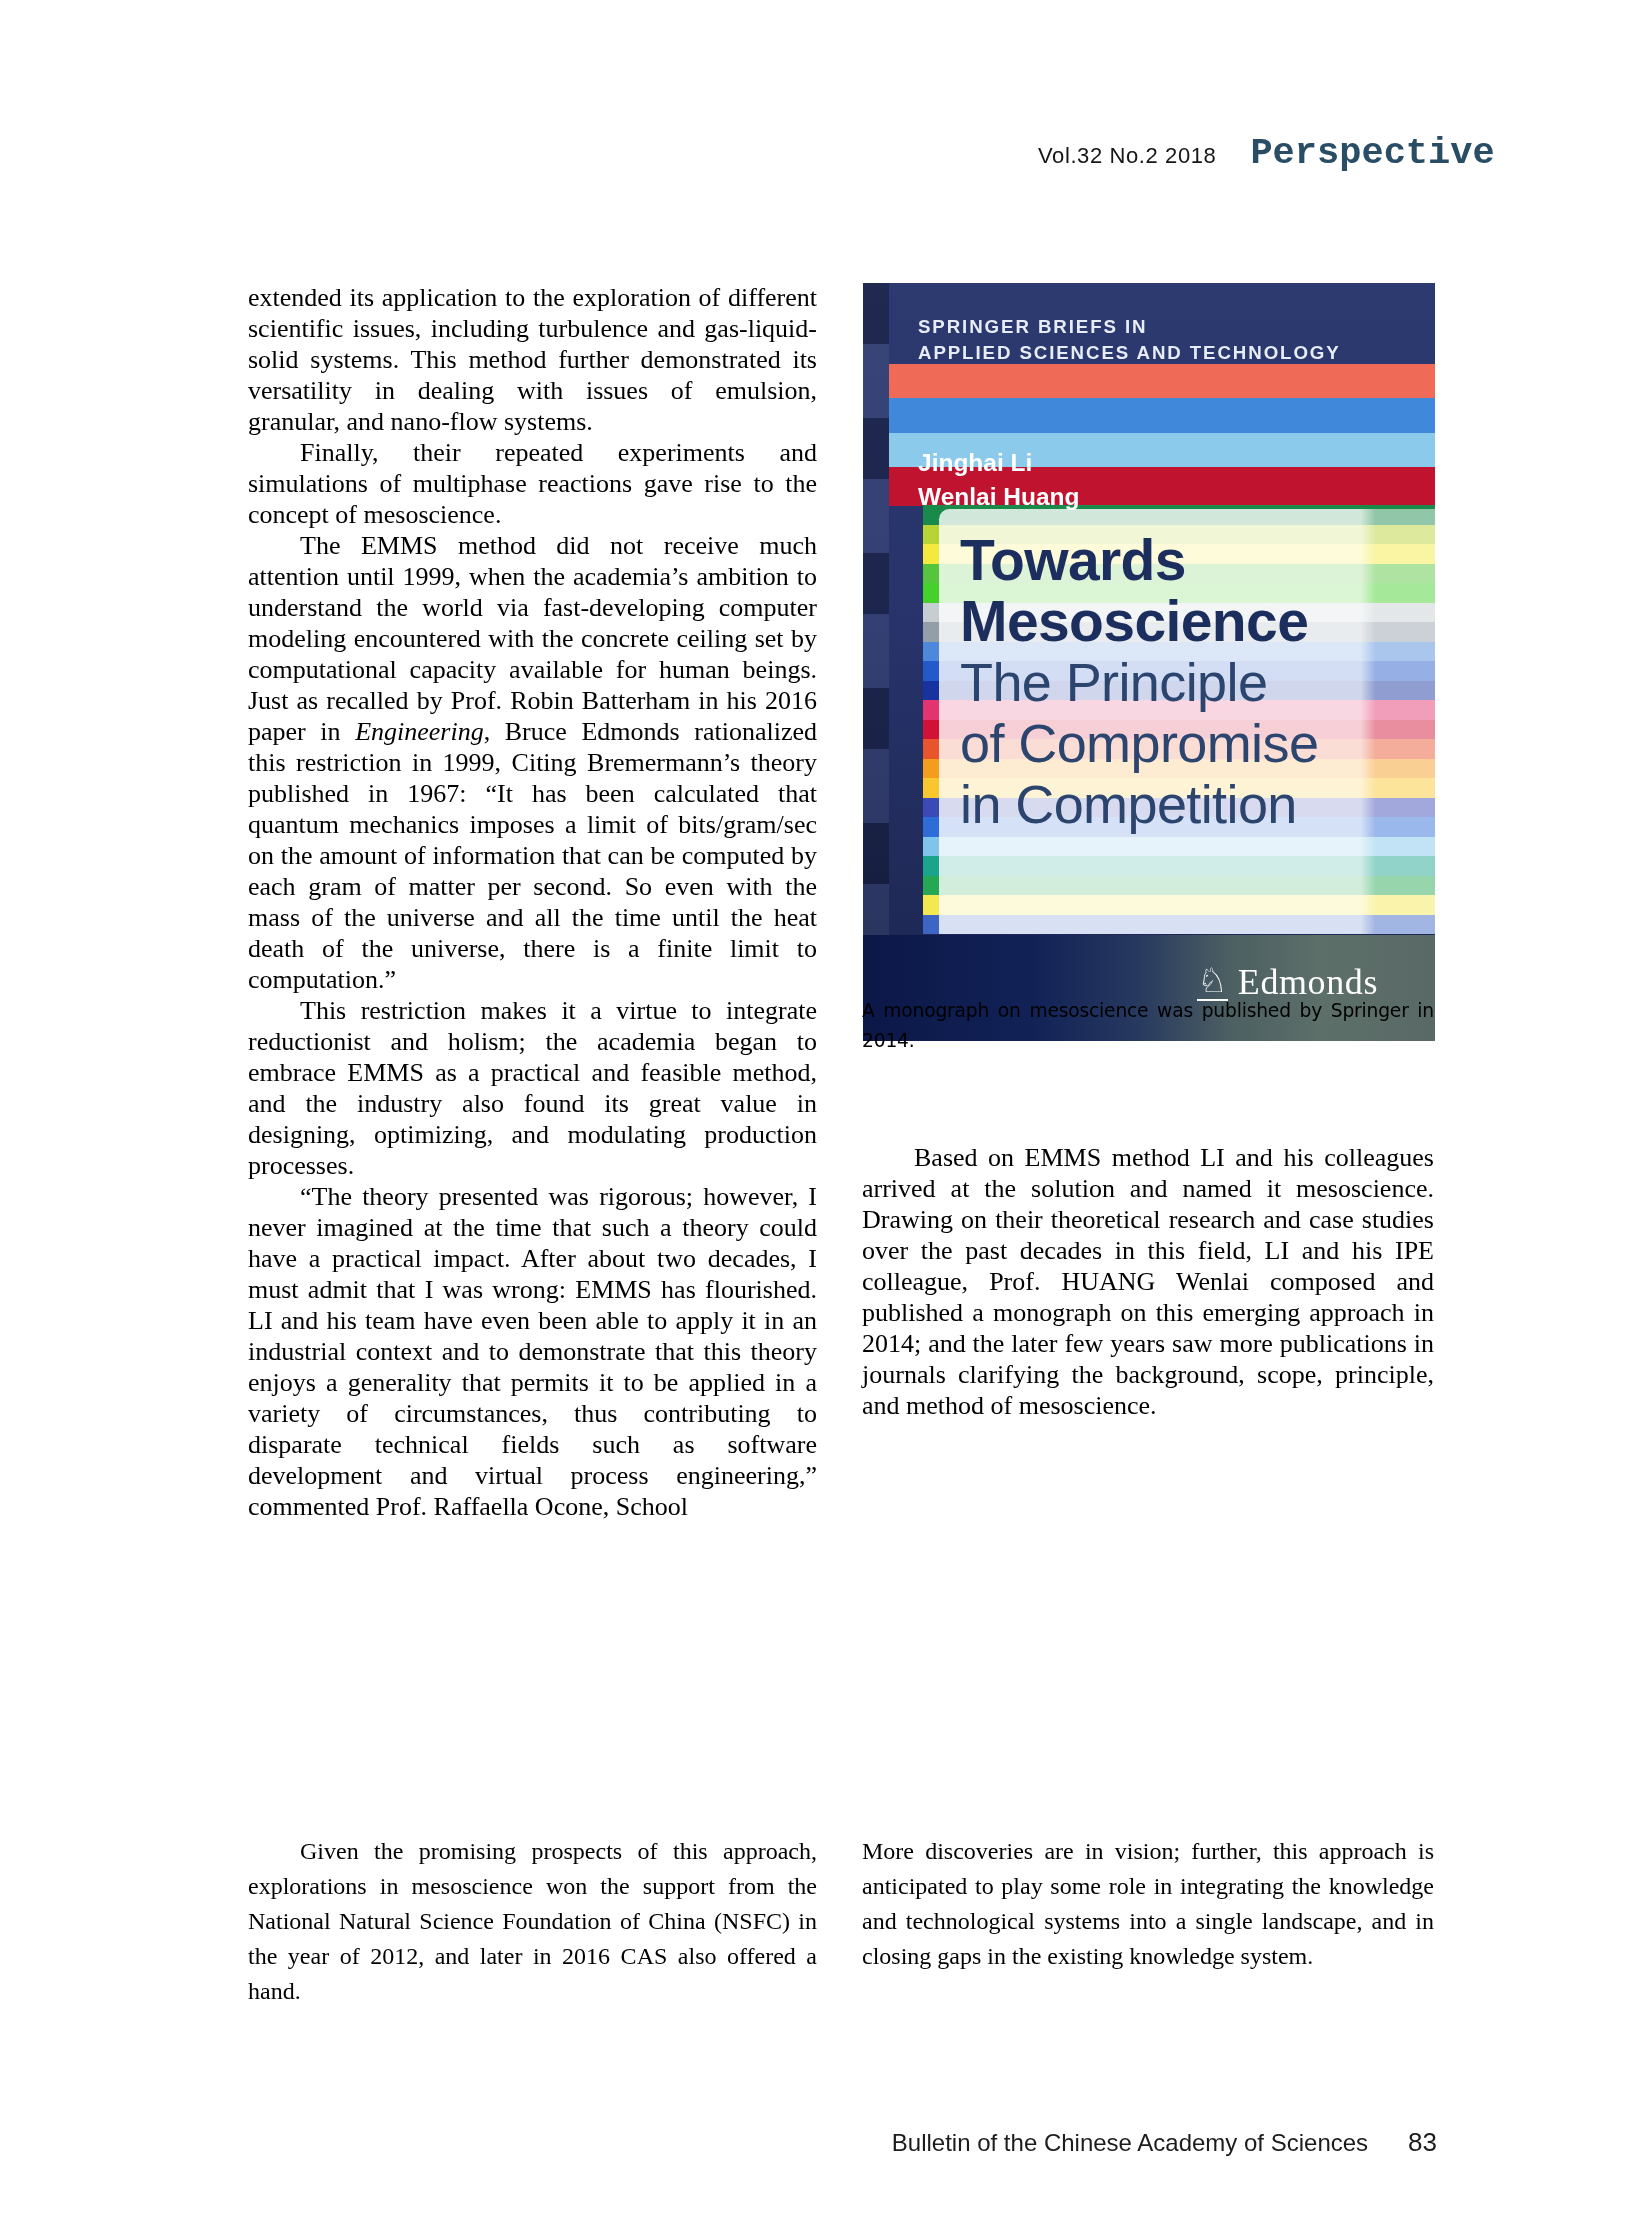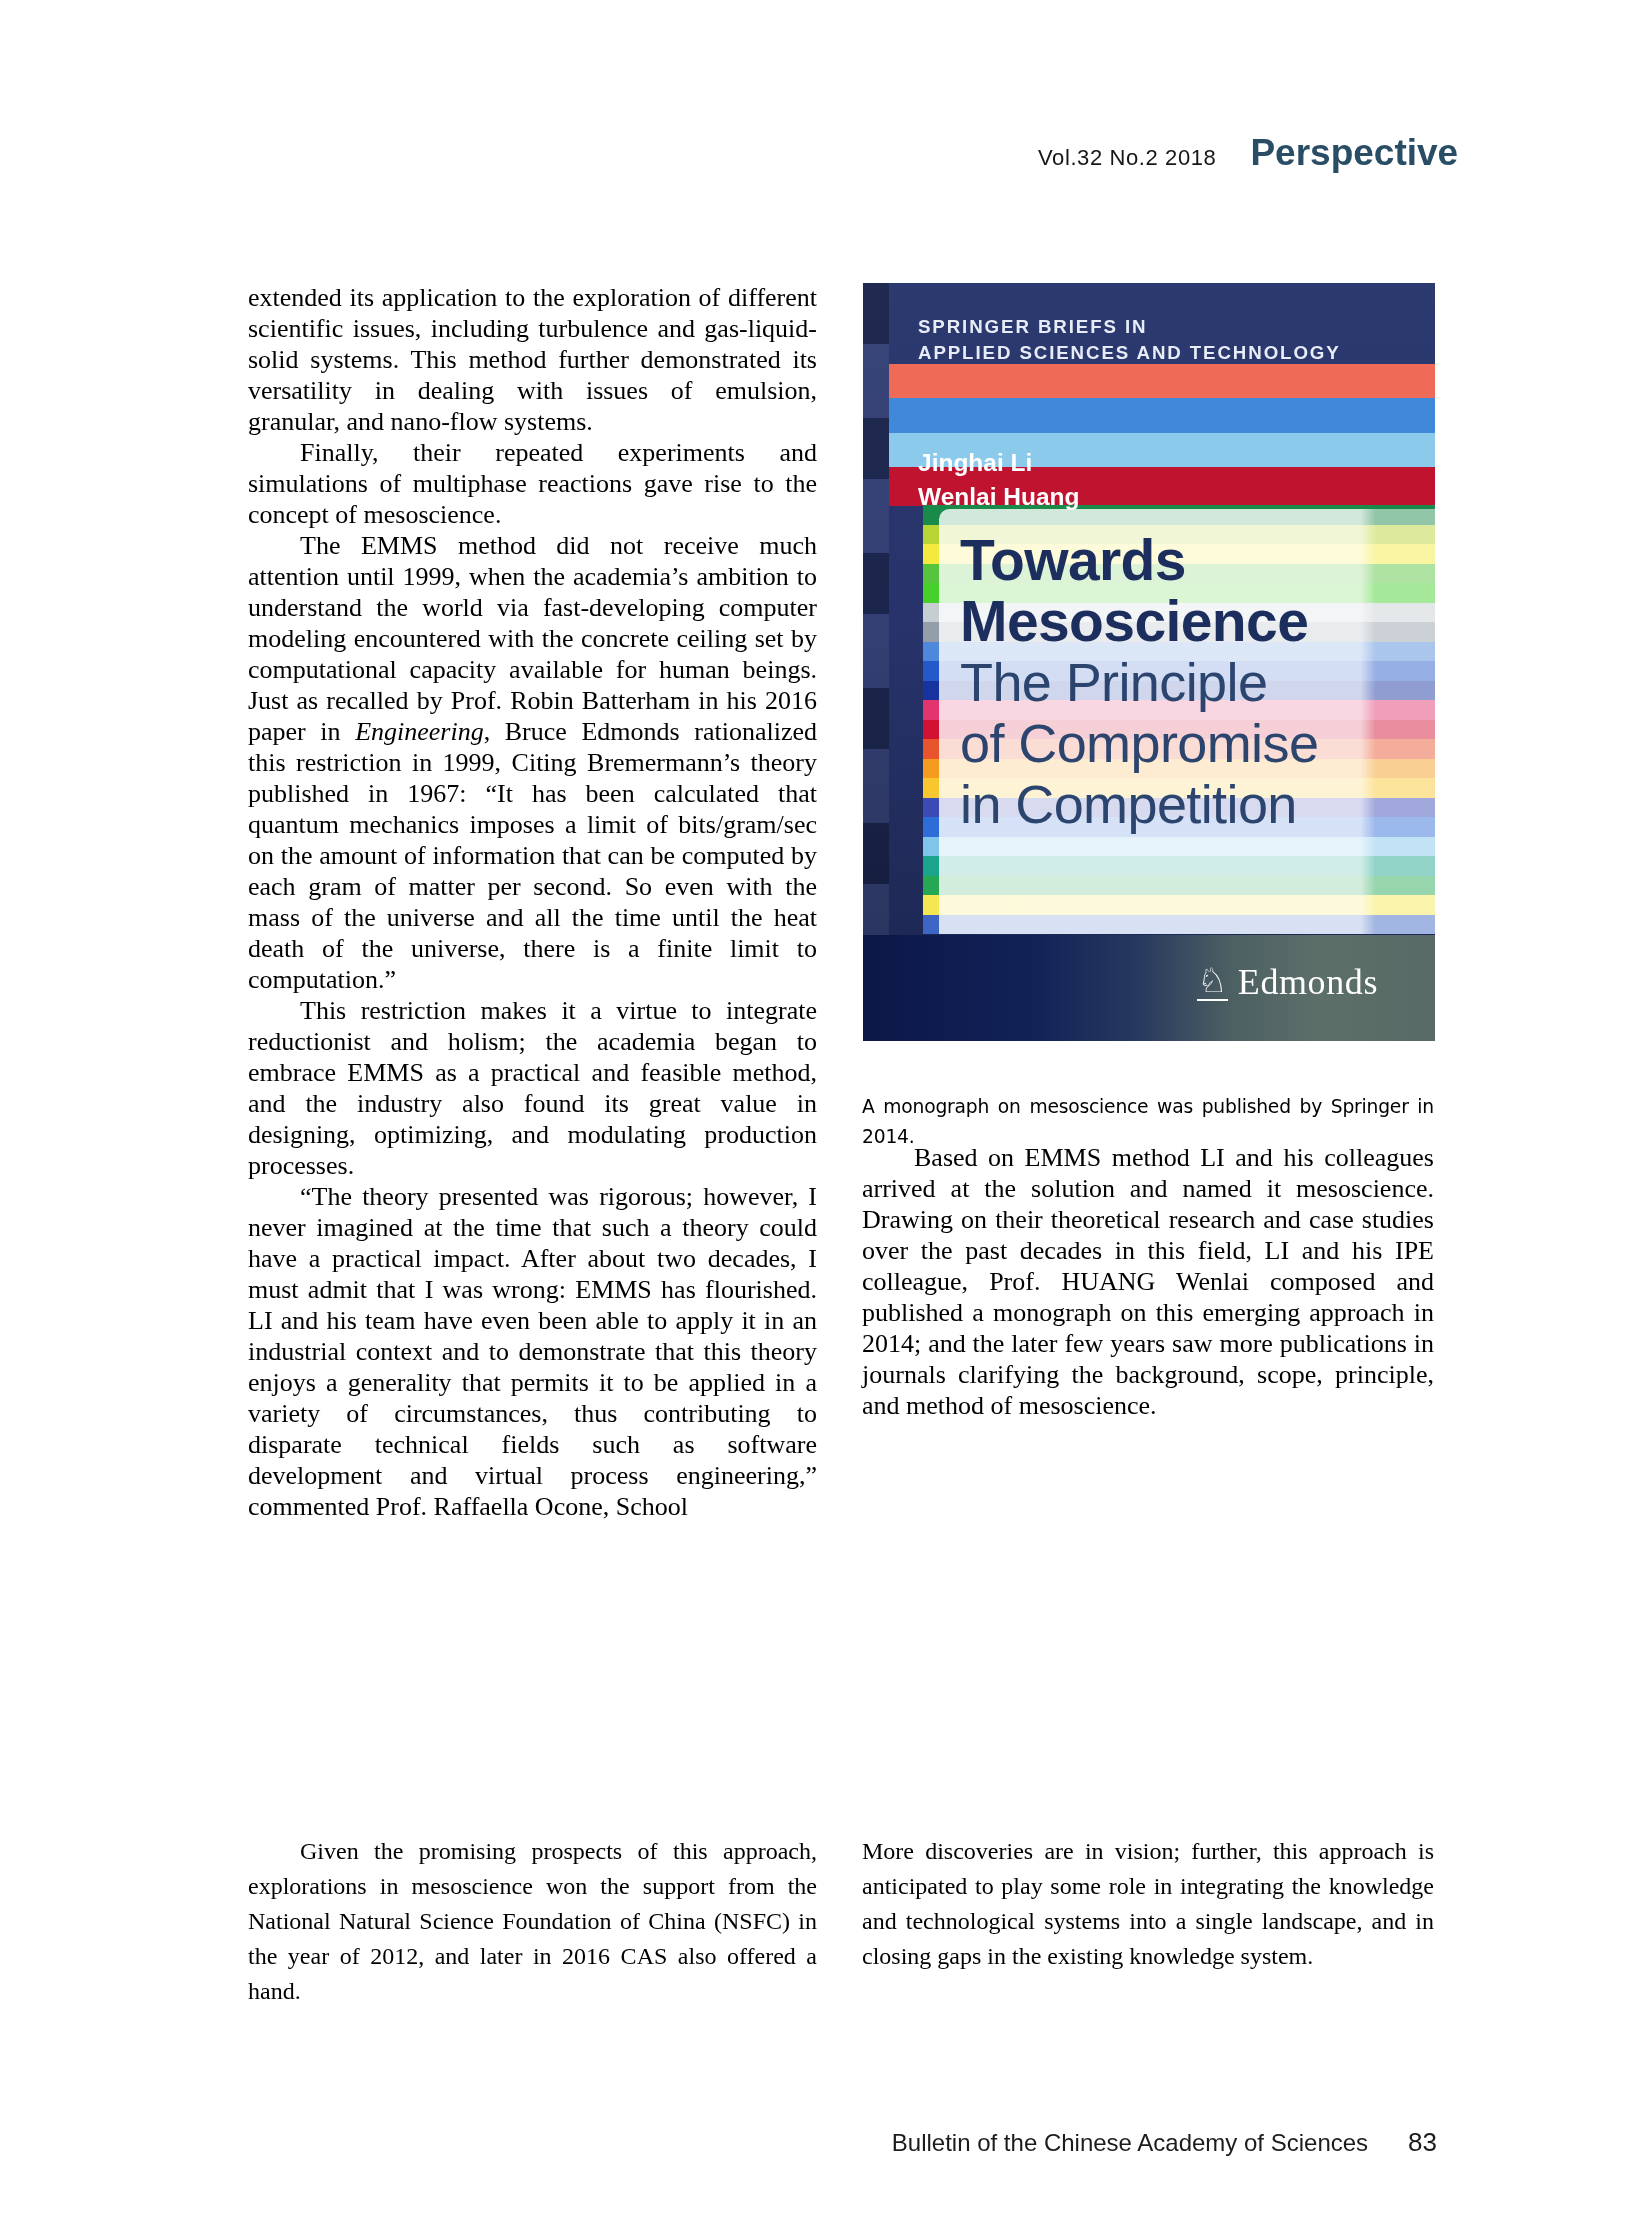--- a/index.html
+++ b/index.html
@@ -5,21 +5,21 @@
   :root{
     --section_blue:#2a4d66; --banner_mint:#9fe4ce; --banner_mint_light:#c4f1dd;
     --banner_teal_edge:#4fb3a0; --cover_navy:#27336a; --title_navy:#1c2e5e;
   }
   html,body{margin:0;padding:0;background:#888;}
   #page{position:relative;width:1645px;height:2216px;background:#ffffff;overflow:hidden;
         font-family:"Liberation Serif",serif;color:#000;}
   
   #hdr{position:absolute;top:132px;left:1038px;width:403px;display:flex;align-items:baseline;gap:34px;}
   #hdr .issue{font-family:"Liberation Sans",sans-serif;font-size:22px;color:#161616;letter-spacing:0.6px;white-space:nowrap;}
-  #hdr .logo{font-family:Liberation Sans, sans-serif;font-weight:bold;font-size:37px;color:var(--section_blue);
+  #hdr .logo{font-family:Liberation Mono, monospace;font-weight:bold;font-size:37px;color:var(--section_blue);
              letter-spacing:0px;white-space:nowrap;}
   
   .text-col{position:absolute;}
   .text-col p{margin:0;text-align:justify;font-size:26px;line-height:31px;}
   .text-col p.indent{text-indent:52px;}
   .text-col em{font-style:italic;}
   .small-col p{font-size:24px;line-height:35px;}
   
   #cover{position:absolute;left:862px;top:282px;width:572px;height:758px;margin:1px;
          background:linear-gradient(180deg,#2c3a70 0%,#27336a 45%,#202b5a 78%,#1b2550 100%);}
@@ -37,21 +37,21 @@
   #cover .book-title{position:absolute;left:97px;top:247px;z-index:3;font-family:"Liberation Sans",sans-serif;}
   #cover .bt-bold{font-weight:bold;font-size:57px;line-height:61px;color:var(--title_navy);letter-spacing:-0.6px;}
   #cover .bt-light{font-weight:normal;font-size:54px;line-height:61px;color:#2c456f;letter-spacing:-0.6px;}
   #cover .bottom-band{position:absolute;left:0;right:0;top:652px;height:106px;
          background:linear-gradient(90deg,#0b1747 0%,#122257 30%,#27395f 48%,#4c5f62 64%,#5d6f69 80%,#596a66 100%);}
   #cover .springer{position:absolute;right:57px;top:26px;display:flex;align-items:center;gap:10.3px;color:#fff;}
   #cover .knight{font-family:"DejaVu Sans",sans-serif;font-size:34px;line-height:34px;
          border-bottom:2.6px solid #fff;padding-bottom:1.3px;}
   #cover .sp-name{font-family:"Liberation Serif",serif;font-size:36px;letter-spacing:0.6px;}
   
-  #caption{position:absolute;left:862px;top:1092px;width:572px;text-align:justify;
+  #caption{position:absolute;left:862px;top:996px;width:572px;text-align:justify;
          font-family:"DejaVu Sans",sans-serif;font-size:18.7px;line-height:30px;letter-spacing:-0.2px;color:#000;}
   
   #banner{position:absolute;left:248px;top:1647px;width:1189px;height:129px;}
   #banner svg{position:absolute;left:0;top:0;}
   #banner .banner-title{position:absolute;left:50px;top:45px;font-family:"Liberation Serif",serif;
          font-weight:bold;font-size:30px;color:#050505;letter-spacing:0.3px;white-space:nowrap;
          text-shadow:0 0 1.9px #fff,0 0 3.2px #fff,1.3px 1.3px 1.9px #fff,-1.3px -1.3px 1.9px #fff,1.3px -1.3px 1.9px #fff,-1.3px 1.3px 1.9px #fff;}
   
   #ftr{position:absolute;top:2094px;right:208px;display:flex;align-items:baseline;gap:40px;
        font-family:"Liberation Sans",sans-serif;color:#1c1c1c;}

